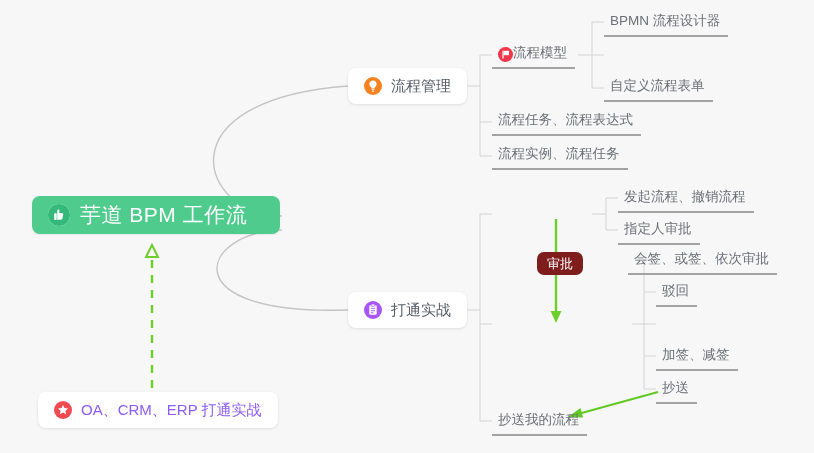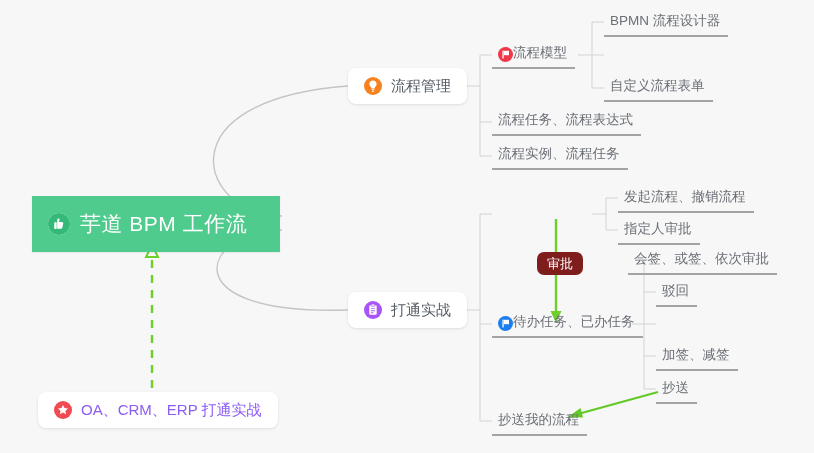--- a/index.html
+++ b/index.html
@@ -27,23 +27,23 @@
     height: 453px;
     pointer-events: none;
   }
 
   
   .root-node {
     position: absolute;
     left: 32px;
     top: 196px;
     width: 248px;
-    height: 56px;
+    height: 38px;
     background: #4ecb8d;
-    border-radius: 0;
+    border-radius: 8px;
     display: flex;
     align-items: center;
     box-sizing: border-box;
     padding: 0 16px;
     box-shadow: 0 1px 2px rgba(0,0,0,0.07);
   }
   .root-node .root-label {
     color: #ffffff;
     font-size: 21px;
     letter-spacing: 0.5px;
@@ -255,30 +255,20 @@
   </div>
 
 
   <div class="text-node" style="left:618px; top:186px;">
     <span class="tn-label">发起流程、撤销流程</span>
   </div>
   <div class="text-node" style="left:618px; top:218px;">
     <span class="tn-label">指定人审批</span>
   </div>
 
-  <div class="text-node with-icon" style="left:492px; top:311px;">
-    <span class="ic ic-15">
-      <svg width="15" height="15" viewBox="0 0 15 15">
-        <circle cx="7.5" cy="7.5" r="7.5" fill="#1d7ef0"></circle>
-        <rect x="4.4" y="3.4" width="1.3" height="8.2" rx="0.5" fill="#ffffff"></rect>
-        <path d="M5.9 3.8 L11.0 3.8 L11.0 8.2 L5.9 8.2 Z" fill="#ffffff"></path>
-      </svg>
-    </span>
-    <span class="tn-label">待办任务、已办任务</span>
-  </div>
 
   <div class="text-node" style="left:628px; top:248px;">
     <span class="tn-label">会签、或签、依次审批</span>
   </div>
   <div class="text-node" style="left:656px; top:280px;">
     <span class="tn-label">驳回</span>
   </div>
   <div class="text-node" style="left:656px; top:344px;">
     <span class="tn-label">加签、减签</span>
   </div>

